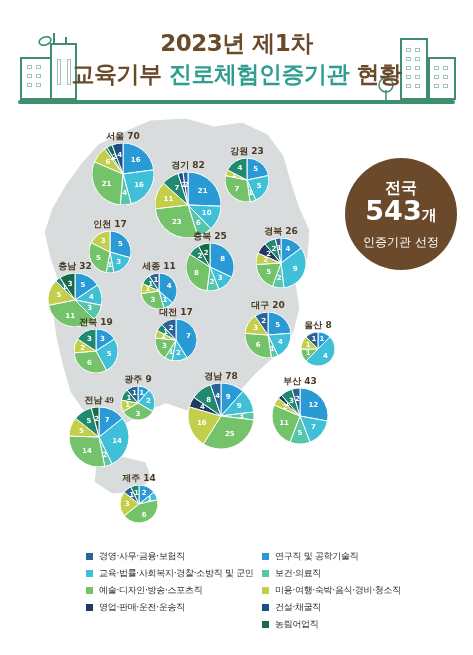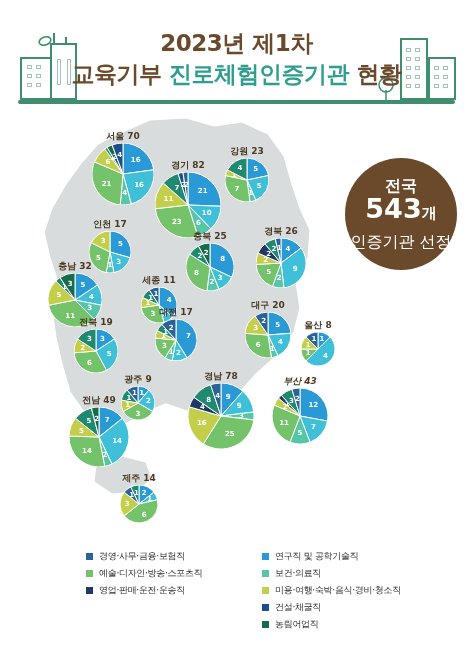--- a/index.html
+++ b/index.html
@@ -37,21 +37,21 @@
   
   .badge{
     position:absolute;left:345px;top:158px;width:112px;height:112px;
     border-radius:50%;background:#6b4a2b;color:#fff;text-align:center;
     display:flex;flex-direction:column;align-items:center;justify-content:center;
     line-height:1.05;
   }
   .badge .b1{font-size:16px;font-weight:bold;}
   .badge .b2{font-size:27px;font-weight:bold;margin-top:1px;}
   .badge .b2 .unit{font-size:15px;font-weight:bold;}
-  .badge .b3{font-size:16px;margin-top:10px;}
+  .badge .b3{font-size:12px;margin-top:10px;}
 
   
   .pie{position:absolute;}
   .pie .plabel{
     position:absolute;left:50%;transform:translateX(-50%);
     white-space:nowrap;font-size:9px;font-weight:bold;color:#4a3a24;
   }
   .pie svg{display:block;}
   .slicenum{font-size:7px;font-weight:bold;fill:#ffffff;
             text-anchor:middle;dominant-baseline:central;
@@ -262,21 +262,21 @@
             <path d="M 27 27 L 46.09188309203678 46.09188309203678 A 27 27 0 0 1 0.5187974291127802 32.26743869443547 Z" fill="#74c36a" stroke="#ffffff" stroke-width="1"></path>
             <text x="22.140634502760303" y="43.01918122015718" class="slicenum">11</text>
             <path d="M 27 27 L 0.5187974291127802 32.26743869443547 A 27 27 0 0 1 7.908116907963212 7.908116907963219 Z" fill="#c3cf4a" stroke="#ffffff" stroke-width="1"></path>
             <text x="10.980818779842824" y="22.140634502760307" class="slicenum">5</text>
             <path d="M 27 27 L 7.908116907963212 7.908116907963219 A 27 27 0 0 1 11.99960370847074 4.550320467831277 Z" fill="#1f8a70" stroke="#ffffff" stroke-width="1"></path>
             <text x="16.38025642310057" y="14.05980501070779" class="slicenum">1</text>
             <path d="M 27 27 L 11.99960370847074 4.550320467831277 A 27 27 0 0 1 26.999999999999996 0 Z" fill="#186b4a" stroke="#ffffff" stroke-width="1"></path>
             <text x="22.1406345027603" y="10.980818779842824" class="slicenum">3</text>
           </svg>
         </div>
-        <div class="pie" style="left: 141px; top: 162px; width: 36px; height: 50px;">
+        <div class="pie" style="left: 141px; top: 148px; width: 36px; height: 50px;">
           <div class="plabel" style="top: 0px;">세종 11</div>
           <svg width="36" height="36" viewBox="0 0 36 36" style="position: absolute; top: 13px; left: 0px;">
             <path d="M 18 18 L 18 0 A 18 18 0 0 1 31.603492338376647 29.787493211015132 Z" fill="#2a9ad6" stroke="#ffffff" stroke-width="1"></path>
             <text x="28.151493068156427" y="13.363968454898949" class="slicenum">4</text>
             <path d="M 18 18 L 31.603492338376647 29.787493211015132 A 18 18 0 0 1 23.071186023145735 35.27087352506095 Z" fill="#3fc0d8" stroke="#ffffff" stroke-width="1"></path>
             <text x="24.03355152280447" y="27.38838942639598" class="slicenum">1</text>
             <path d="M 18 18 L 23.071186023145735 35.27087352506095 A 18 18 0 0 1 0.18321404614321324 20.561667088919133 Z" fill="#74c36a" stroke="#ffffff" stroke-width="1"></path>
             <text x="11.96644847719553" y="27.38838942639598" class="slicenum">3</text>
             <path d="M 18 18 L 0.18321404614321324 20.561667088919133 A 18 18 0 0 1 1.626624083618669 10.522529765966043 Z" fill="#c3cf4a" stroke="#ffffff" stroke-width="1"></path>
             <text x="6.95359270860879" y="16.41176640487014" class="slicenum">1</text>
@@ -384,42 +384,42 @@
             <text x="13.869567674656412" y="40.255215988890285" class="slicenum">16</text>
             <path d="M 33 33 L 1.3029023161647117 23.818823690757064 A 33 33 0 0 1 5.841532425509335 14.253863357871865 Z" fill="#1f3864" stroke="#ffffff" stroke-width="1"></path>
             <text x="14.515404107871579" y="24.22895019369351" class="slicenum">4</text>
             <path d="M 33 33 L 5.841532425509335 14.253863357871865 A 33 33 0 0 1 22.549956204551393 1.6982974157442037 Z" fill="#1f8a70" stroke="#ffffff" stroke-width="1"></path>
             <text x="20.70881327369095" y="16.643401060764365" class="slicenum">8</text>
             <path d="M 33 33 L 22.549956204551393 1.6982974157442037 A 33 33 0 0 1 32.99999999999999 0 Z" fill="#2a6496" stroke="#ffffff" stroke-width="1"></path>
             <text x="29.717985193650218" y="12.804951626428302" class="slicenum">4</text>
           </svg>
         </div>
         <div class="pie" style="left: 272px; top: 263px; width: 56px; height: 70px;">
-          <div class="plabel" style="top: 0px; font-style: italic;">부산 43</div>
+          <div class="plabel" style="top: 0px;">부산 43</div>
           <svg width="56" height="56" viewBox="0 0 56 56" style="position: absolute; top: 13px; left: 0px;">
             <path d="M 28 28 L 28 0 A 28 28 0 0 1 55.53423895122505 33.08583182742422 Z" fill="#2a9ad6" stroke="#ffffff" stroke-width="1"></path>
             <text x="41.343714346555316" y="16.89527634573765" class="slicenum">12</text>
             <path d="M 28 28 L 55.53423895122505 33.08583182742422 A 28 28 0 0 1 38.00246491443172 54.152451044511345 Z" fill="#3fc0d8" stroke="#ffffff" stroke-width="1"></path>
             <text x="41.343714346555316" y="39.10472365426235" class="slicenum">7</text>
             <path d="M 28 28 L 38.00246491443172 54.152451044511345 A 28 28 0 0 1 17.997535085568284 54.152451044511345 Z" fill="#57c5a8" stroke="#ffffff" stroke-width="1"></path>
             <text x="28" y="45.36" class="slicenum">5</text>
             <path d="M 28 28 L 17.997535085568284 54.152451044511345 A 28 28 0 0 1 2.2303068600635356 17.049067826275632 Z" fill="#74c36a" stroke="#ffffff" stroke-width="1"></path>
             <text x="12.02279025323939" y="34.789577947709105" class="slicenum">11</text>
             <path d="M 28 28 L 2.2303068600635356 17.049067826275632 A 28 28 0 0 1 6.477880086201104 10.089155396351043 Z" fill="#c3cf4a" stroke="#ffffff" stroke-width="1"></path>
             <text x="13.181623974311664" y="18.956475689129533" class="slicenum">2</text>
             <path d="M 28 28 L 6.477880086201104 10.089155396351043 A 28 28 0 0 1 9.315073285777295 7.146378883174112 Z" fill="#1f3864" stroke="#ffffff" stroke-width="1"></path>
             <text x="15.502475695561191" y="15.950871970969796" class="slicenum">1</text>
             <path d="M 28 28 L 9.315073285777295 7.146378883174112 A 28 28 0 0 1 19.933225217773355 1.1871832025646327 Z" fill="#1f8a70" stroke="#ffffff" stroke-width="1"></path>
             <text x="19.503706161999556" y="12.8612222746235" class="slicenum">3</text>
             <path d="M 28 28 L 19.933225217773355 1.1871832025646327 A 28 28 0 0 1 27.999999999999996 0 Z" fill="#2a6496" stroke="#ffffff" stroke-width="1"></path>
             <text x="25.472363728120314" y="10.824999130216085" class="slicenum">2</text>
           </svg>
         </div>
         <div class="pie" style="left: 69px; top: 282px; width: 60px; height: 74px;">
-          <div class="plabel" style="top: 0px;">전남 49</div>
+          <div class="plabel" style="top: 0px; font-family: Liberation Serif, serif;">전남 49</div>
           <svg width="60" height="60" viewBox="0 0 60 60" style="position: absolute; top: 13px; left: 0px;">
             <path d="M 30 30 L 30.000000000000004 0 A 30 30 0 0 1 53.45494447404089 11.295305944237995 Z" fill="#2a9ad6" stroke="#ffffff" stroke-width="1"></path>
             <text x="38.070237547586586" y="13.241979057015001" class="slicenum">7</text>
             <path d="M 30 30 L 53.45494447404089 11.295305944237995 A 30 30 0 0 1 43.01651217352675 57.029066037072575 Z" fill="#3fc0d8" stroke="#ffffff" stroke-width="1"></path>
             <text x="48.13365916658192" y="34.138889371587446" class="slicenum">14</text>
             <path d="M 30 30 L 43.01651217352675 57.029066037072575 A 30 30 0 0 1 35.73475886104117 59.44677470973196 Z" fill="#57c5a8" stroke="#ffffff" stroke-width="1"></path>
             <text x="35.861012855239345" y="47.652436894398434" class="slicenum">2</text>
             <path d="M 30 30 L 35.73475886104117 59.44677470973196 A 30 30 0 0 1 0.015413513979364524 29.03845267285035 Z" fill="#74c36a" stroke="#ffffff" stroke-width="1"></path>
             <text x="17.94295184727514" y="44.1628948256659" class="slicenum">14</text>
             <path d="M 30 30 L 0.015413513979364524 29.03845267285035 A 30 30 0 0 1 6.5450555259591034 11.295305944237999 Z" fill="#c3cf4a" stroke="#ffffff" stroke-width="1"></path>
@@ -456,20 +456,24 @@
     <div class="b3">인증기관 선정</div>
   </div>
 
   <div class="legend">
     <div class="lcol left" id="legend-left">
         <div class="lrow">
           <span class="sw" style="background: rgb(42, 100, 150);"></span>
           <span class="ltext">경영·사무·금융·보험직</span>
         </div>
         <div class="lrow">
+          <span class="sw" style="background: rgb(63, 192, 216);"></span>
+          <span class="ltext">교육·법률·사회복지·경찰·소방직 및 군인</span>
+        </div>
+        <div class="lrow">
           <span class="sw" style="background: rgb(116, 195, 106);"></span>
           <span class="ltext">예술·디자인·방송·스포츠직</span>
         </div>
         <div class="lrow">
           <span class="sw" style="background: rgb(31, 56, 100);"></span>
           <span class="ltext">영업·판매·운전·운송직</span>
         </div>
       </div>
     <div class="lcol right" id="legend-right">
         <div class="lrow">

